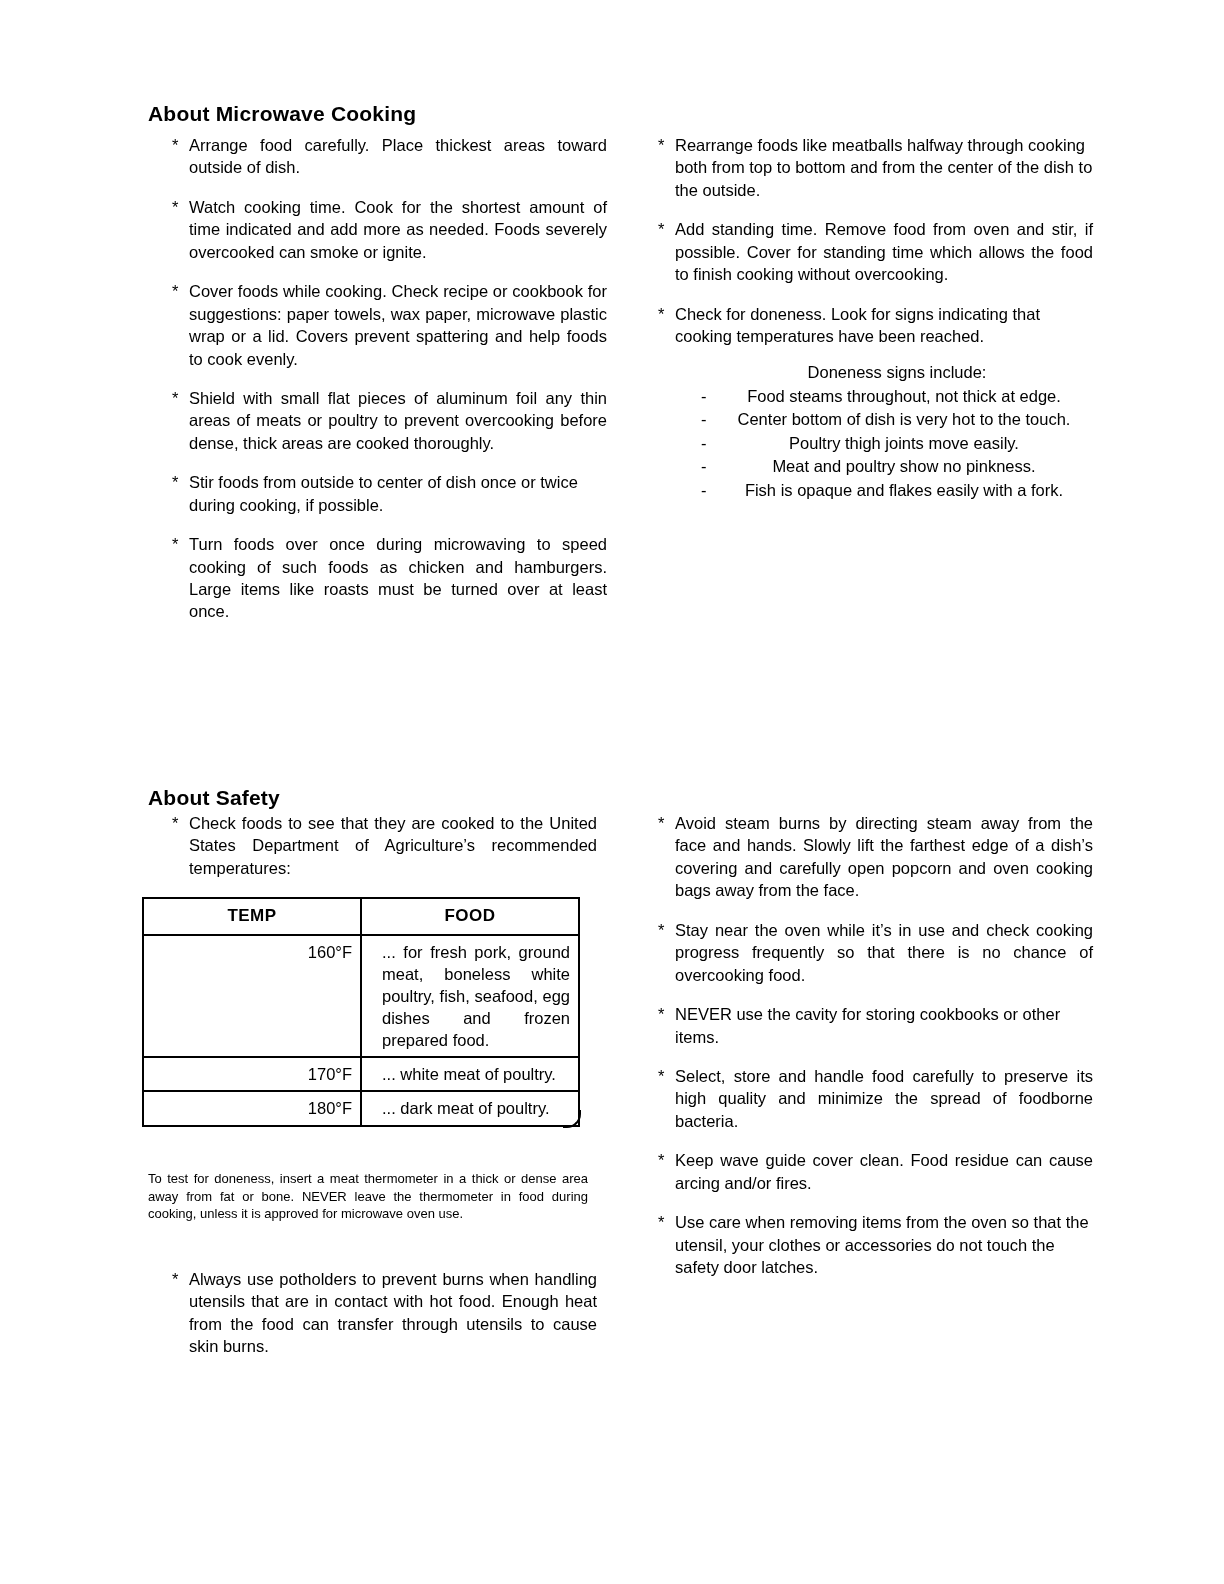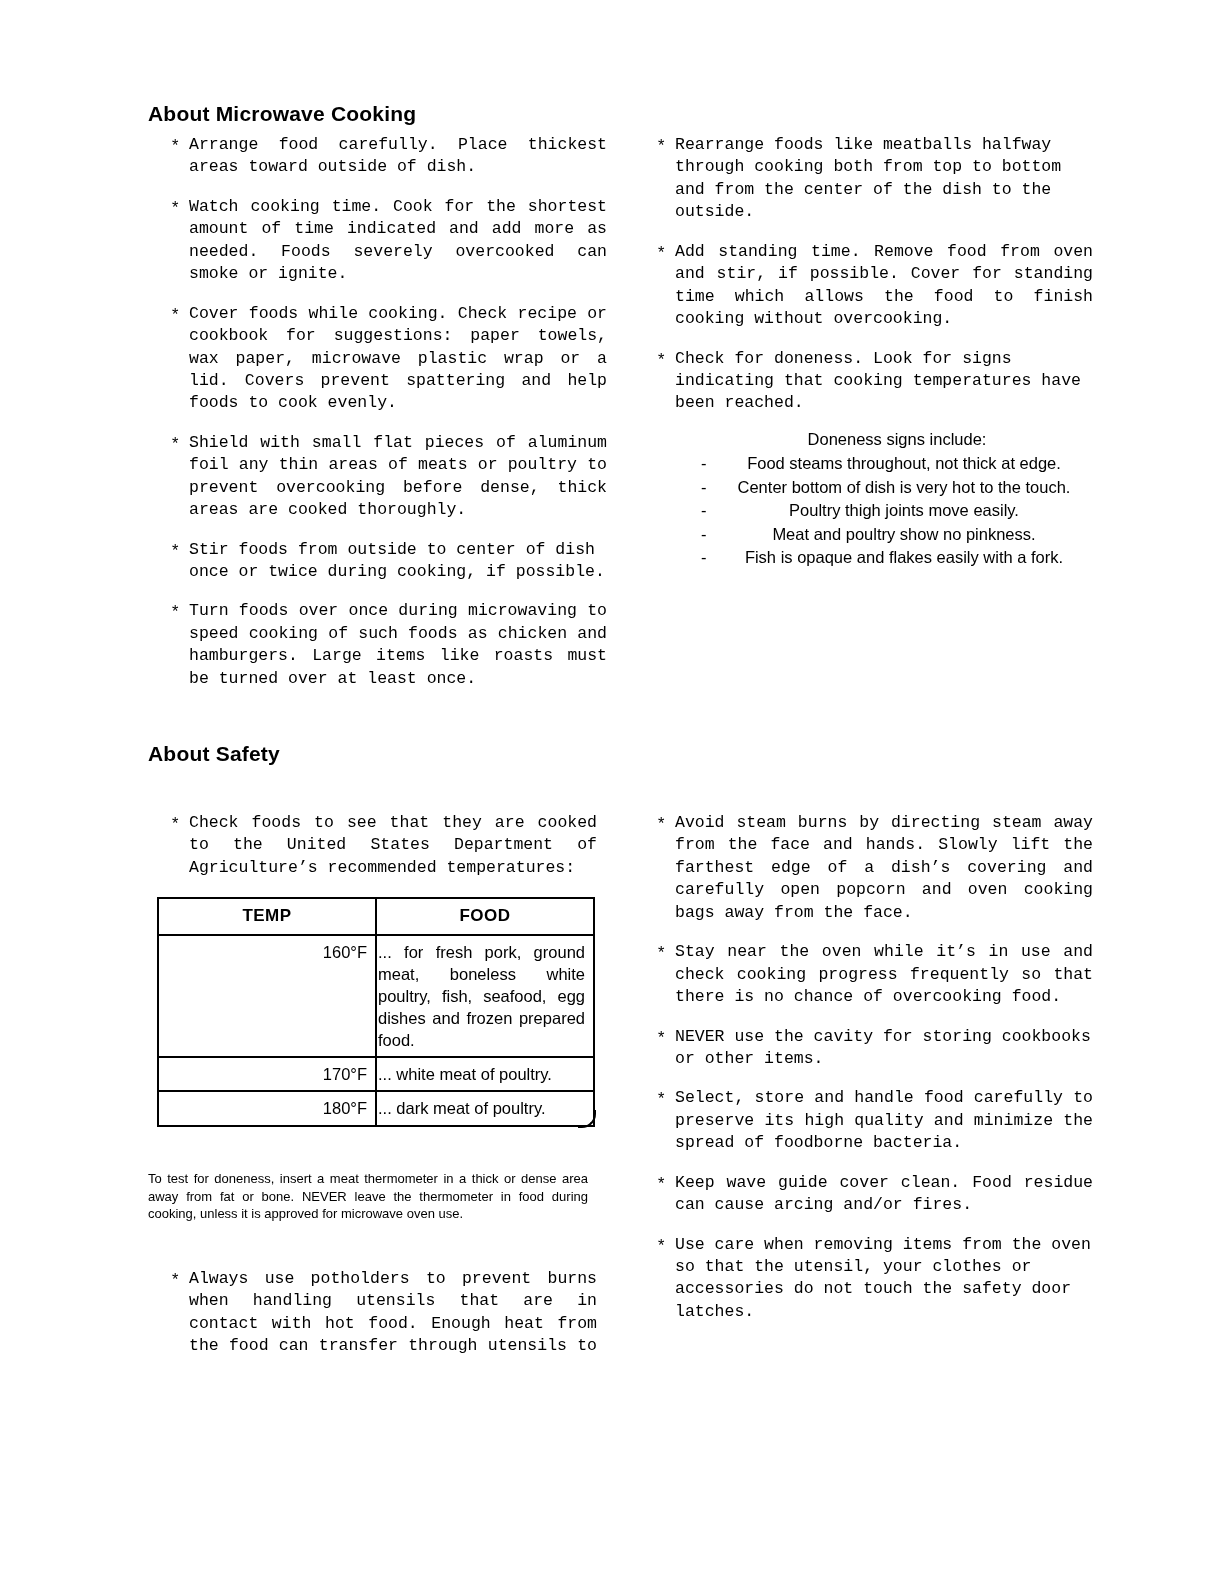--- a/index.html
+++ b/index.html
@@ -24,21 +24,21 @@
   }
 
   
   .section-title {
     position: absolute;
     font-size: 21px;
     font-weight: bold;
     letter-spacing: 0.2px;
   }
   #mw-title { left: 148px; top: 88px; }
-  #safety-title { left: 148px; top: 728px; }
+  #safety-title { left: 148px; top: 772px; }
 
   
   .col {
     position: absolute;
     width: 435px;
   }
   #mw-left  { left: 172px; top: 134px; }
   #mw-right { left: 658px; top: 134px; }
   #sf-left  { left: 172px; top: 812px; width: 425px;}
   #sf-right { left: 658px; top: 812px; }
@@ -53,21 +53,21 @@
     text-align: justify;
   }
   .bullet:last-child { margin-bottom: 0; }
   .bullet .star {
     position: absolute;
     left: 0;
     top: 0;
     font-size: 16.5px;
     line-height: 1.36;
   }
-  .bullet .txt { display: block; font-family: Liberation Mono, monospace; }
+  .bullet .txt { display: block; }
   .tight { text-align: left; }
 
   
   .sublist {
     margin-top: 13px;
     padding-left: 26px;
     font-size: 16.5px;
     line-height: 1.36;
     text-align: center;
   }
@@ -86,21 +86,21 @@
   
   .para {
     font-size: 16.5px;
     line-height: 1.36;
     text-align: justify;
   }
 
   
   .temp-table-wrap {
     position: absolute;
-    left: 157px;
+    left: 142px;
     top: 897px;
     width: 438px;
   }
   table.temp {
     border-collapse: collapse;
     width: 438px;
     table-layout: fixed;
     font-size: 16.5px;
   }
   table.temp td, table.temp th {
@@ -117,21 +117,21 @@
     padding: 6px 8px;
   }
   table.temp td.temp-col {
     width: 128px;
     text-align: right;
     white-space: nowrap;
   }
   table.temp td.food-col {
     text-align: justify;
     text-align-last: left;
-    padding-left: 1px;
+    padding-left: 20px;
   }
   table.temp tr.oneline td.food-col { text-align: left; }
 
   
   .temp-table-wrap::after {
     content: "";
     position: absolute;
     right: -1px;
     bottom: -1px;
     width: 16px;

